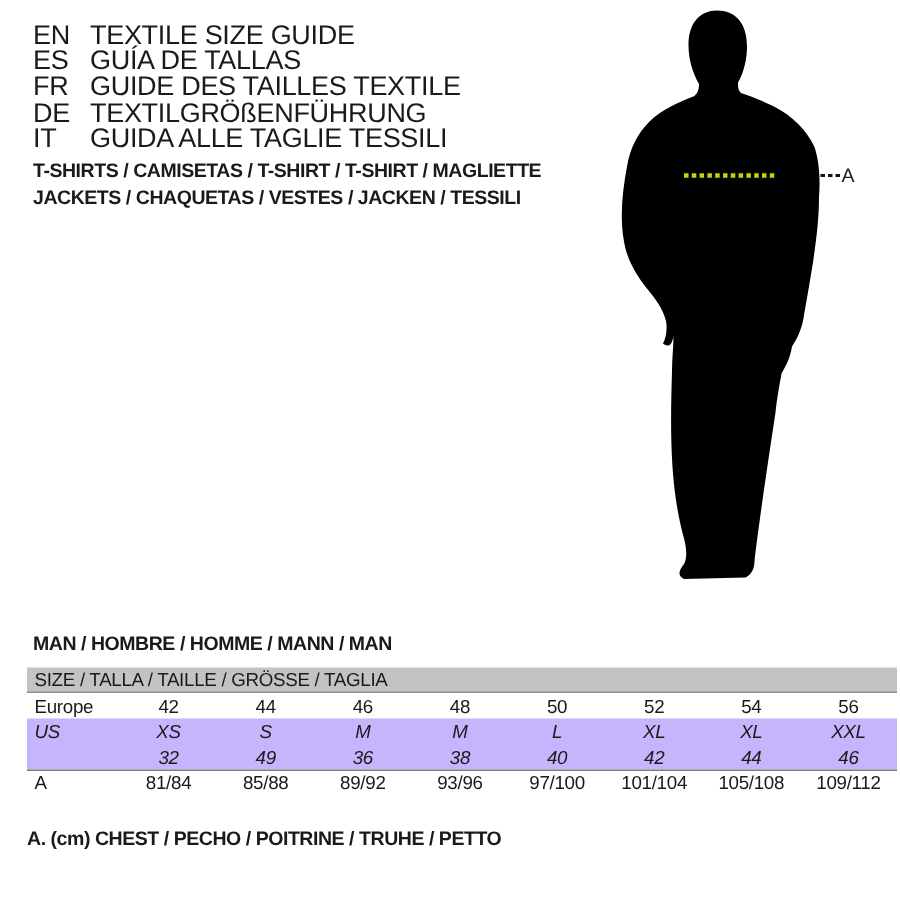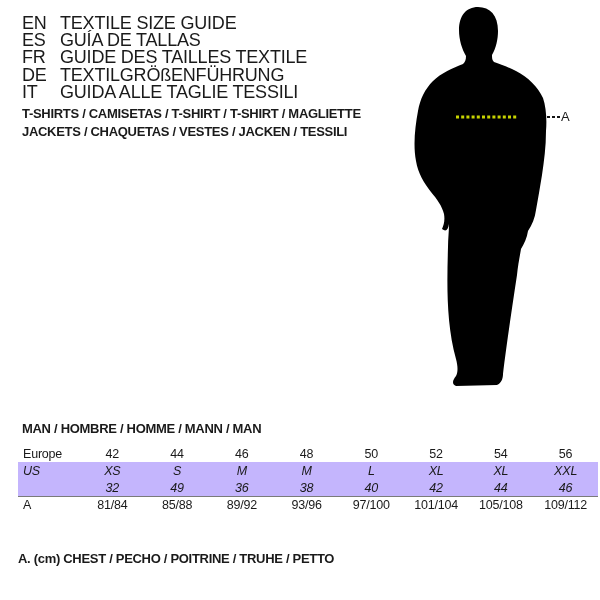--- a/index.html
+++ b/index.html
@@ -108,20 +108,21 @@
          C98 12 90 4 78 4 Z" fill="#000000"></path>
     <line x1="56" y1="114" x2="118" y2="114" stroke-width="3" stroke-dasharray="3 2.2" stroke="#c8d400"></line>
     <line x1="147" y1="114" x2="160" y2="114" stroke-width="2" stroke-dasharray="3 2" stroke="#141414"></line>
   </svg>
 </div>
 <span class="measure-label">A</span>
 
 <div class="section-title">MAN / HOMBRE / HOMME / MANN / MAN</div>
 
 <div class="size-table">
+  <div class="size-table-header">SIZE / TALLA / TAILLE / GRÖSSE / TAGLIA</div>
 
   <div class="size-row">
     <span class="size-row-label">Europe</span>
     <span class="size-cell">42</span>
     <span class="size-cell">44</span>
     <span class="size-cell">46</span>
     <span class="size-cell">48</span>
     <span class="size-cell">50</span>
     <span class="size-cell">52</span>
     <span class="size-cell">54</span>

